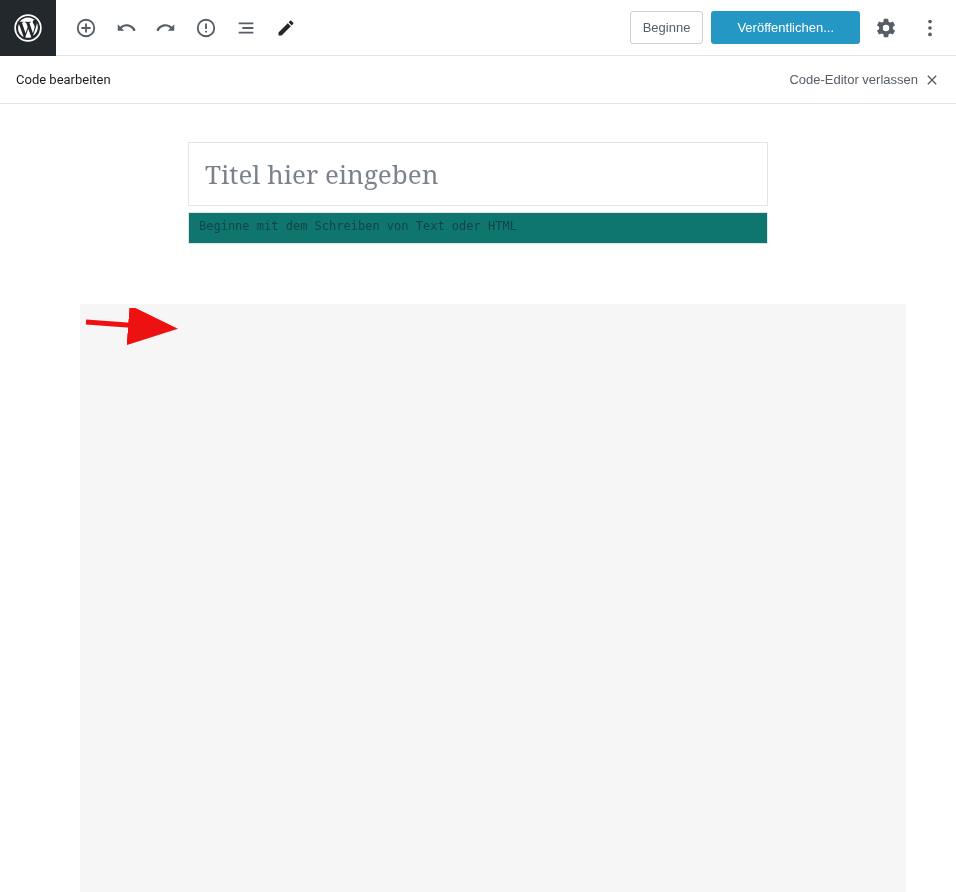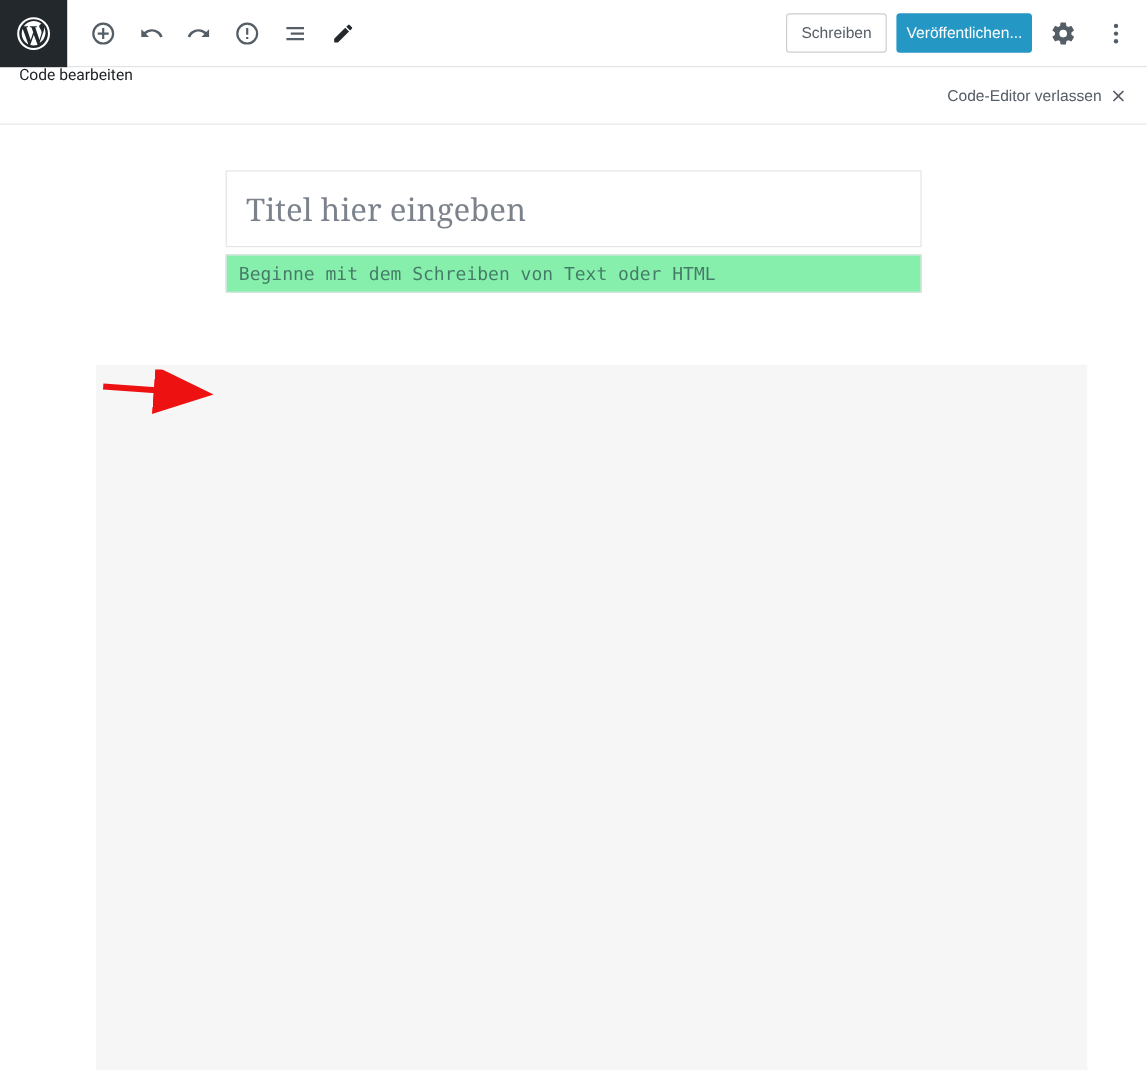--- a/index.html
+++ b/index.html
@@ -56,32 +56,33 @@
     padding: 0 12px;
     border: 1px solid #ccd0d4;
     background: #fff;
     color: #555d66;
     font-size: 13px;
     border-radius: 3px;
     cursor: pointer;
   }
   .btn-primary {
     height: 33px;
-    padding: 0 8px;
+    padding: 0 26px;
     border: none;
     background: #0085ba;
     color: #fff;
     font-size: 13px;
     border-radius: 3px;
     cursor: pointer;
     opacity: 0.85;
   }
   .subbar {
     height: 48px;
     display: flex;
+    align-items: center;
     padding: 0 16px;
     justify-content: space-between;
     border-bottom: 1px solid #e2e4e7;
   }
   .subbar-left { color: #191e23; font-size: 13px; }
   .exit-editor {
     display: flex;
     align-items: center;
     gap: 6px;
     background: transparent;
@@ -126,25 +127,25 @@
     z-index:1;
   }
   .title-input::placeholder { color: rgba(14,28,46,0.55); }
   .content-input {
     width: 100%;
     height: 32px;
     margin-top: 6px;
     border: 1px solid #e2e4e7;
     padding: 6px 10px;
     font-family: Menlo, Consolas, monaco, monospace;
-    font-size: 15px;
+    font-size: 12px;
     color: #191e23;
     outline: none;
     resize: none;
-    background:#86efac;
+    background:#0f766e;
     position:relative;
     z-index:1;
   }
   .content-input::placeholder { color: rgba(14,28,46,0.55); }
   .arrow-annotation {
     position: absolute;
     left: 82px;
     top: 204px;
     z-index:2;
     pointer-events:none;
@@ -186,21 +187,21 @@
           <path d="M4 6h16v2H4zm4 5h12v2H8zm-4 5h16v2H4z"></path>
         </svg>
     </button>
     <button class="icon-btn">
       <svg width="20" height="20" viewBox="0 0 24 24">
           <path fill="#23282d" d="M3 17.25V21h3.75L17.81 9.94l-3.75-3.75L3 17.25zM20.71 7.04a1 1 0 000-1.41l-2.34-2.34a1 1 0 00-1.41 0l-1.83 1.83 3.75 3.75 1.83-1.83z"></path>
         </svg>
     </button>
   </div>
   <div class="toolbar-right">
-    <button class="btn-secondary">Schreiben</button>
+    <button class="btn-secondary">Beginne</button>
     <button class="btn-primary">Veröffentlichen...</button>
     <button class="icon-btn">
       <svg width="22" height="22" viewBox="0 0 24 24">
           <path d="M19.43 12.98c.04-.32.07-.64.07-.98s-.03-.66-.07-.98l2.11-1.65a.5.5 0 00.12-.64l-2-3.46a.5.5 0 00-.61-.22l-2.49 1a7.03 7.03 0 00-1.69-.98l-.38-2.65A.5.5 0 0014 2h-4a.5.5 0 00-.49.42l-.38 2.65c-.61.25-1.17.58-1.69.98l-2.49-1a.5.5 0 00-.61.22l-2 3.46a.5.5 0 00.12.64l2.11 1.65c-.04.32-.07.65-.07.98s.03.66.07.98l-2.11 1.65a.5.5 0 00-.12.64l2 3.46c.14.24.43.34.68.22l2.49-1c.52.4 1.08.73 1.69.98l.38 2.65A.5.5 0 0010 22h4a.5.5 0 00.49-.42l.38-2.65a7.03 7.03 0 001.69-.98l2.49 1c.25.12.54.02.68-.22l2-3.46a.5.5 0 00-.12-.64l-2.11-1.65zM12 15.5A3.5 3.5 0 1112 8.5a3.5 3.5 0 010 7z"></path>
         </svg>
     </button>
     <button class="icon-btn">
       <svg width="22" height="22" viewBox="0 0 24 24">
           <circle cx="12" cy="5" r="2"></circle>
           <circle cx="12" cy="12" r="2"></circle>

